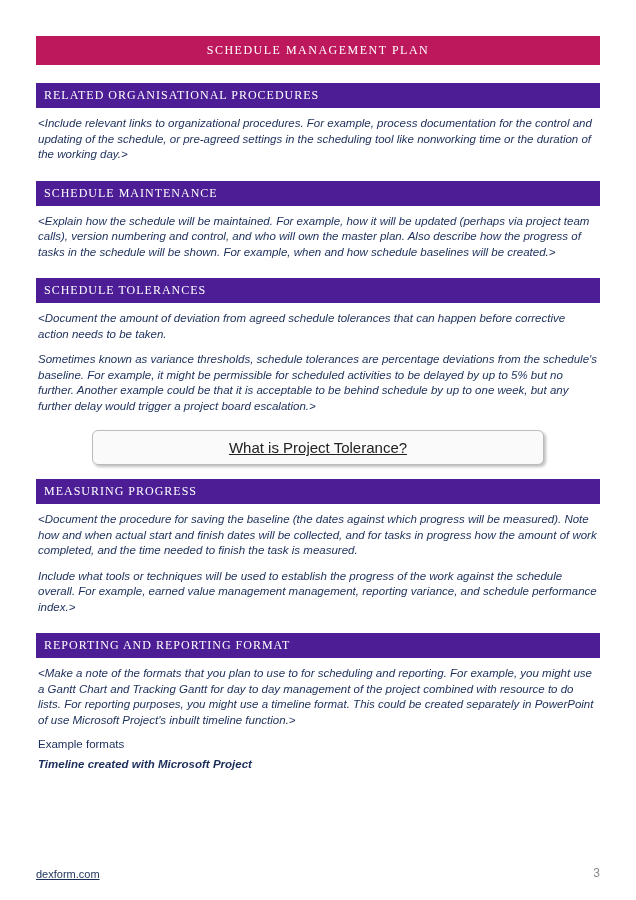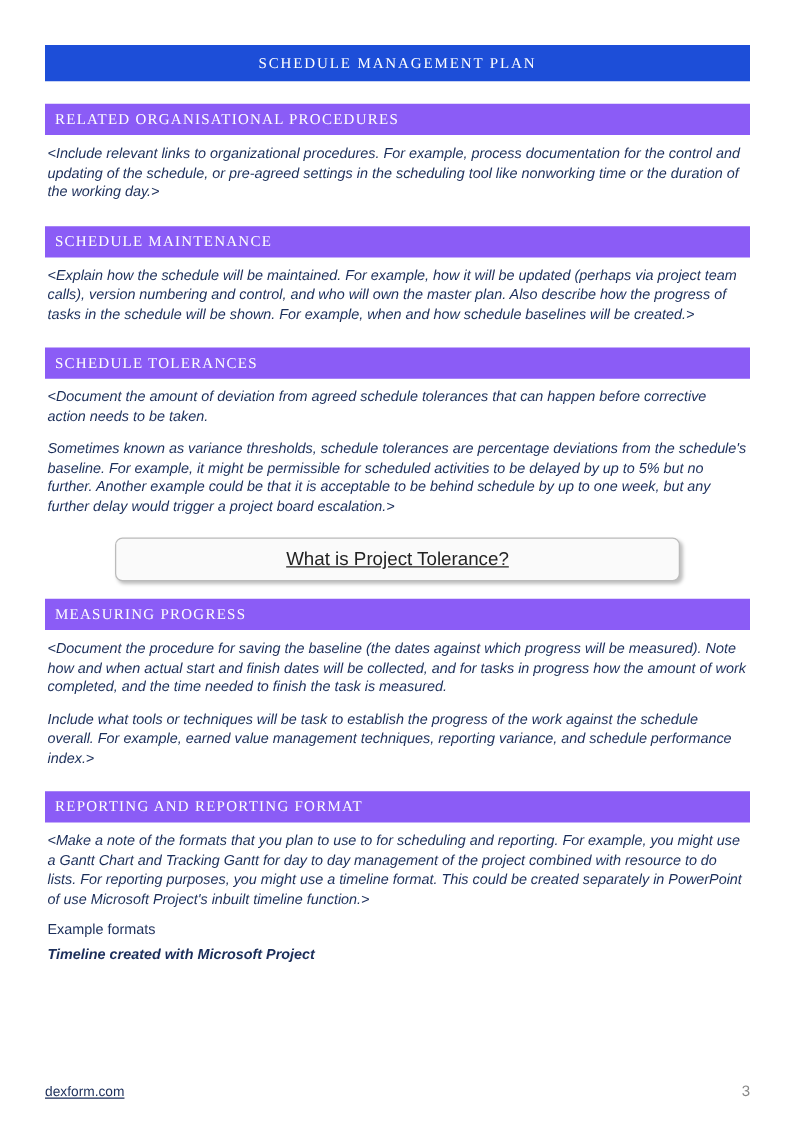--- a/index.html
+++ b/index.html
@@ -7,30 +7,30 @@
     width: 636px;
     height: 900px;
     background: #fff;
     font-family: Arial, Helvetica, sans-serif;
     font-size: 11.5px;
     color: #1b2e5a;
     padding: 36px 36px 20px 36px;
     position: relative;
   }
   .title-bar {
-    background: #1d4ed8;
+    background: #be185d;
     color: #fff;
     text-align: center;
     letter-spacing: 1.5px;
     font-size: 12px;
     padding: 7px 0;
     font-family: "Times New Roman", serif;
   }
   .section-bar {
-    background: #8b5cf6;
+    background: #4c1d95;
     color: #fff;
     text-align: left;
     letter-spacing: 1px;
     font-size: 12px;
     padding: 5px 8px;
     font-family: "Times New Roman", serif;
     margin-top: 18px;
   }
   .body-text {
     font-style: italic;
@@ -108,21 +108,21 @@
 <p class="body-text">
   <span>Sometimes known as variance thresholds, </span><span class="link">schedule</span><span> tolerances are percentage deviations from the schedule's </span><span class="link">baseline</span><span>. For example, it might be permissible for scheduled activities to be delayed by up to 5% but no further. Another example could be that it is acceptable to be behind </span><span class="link">schedule</span><span> by up to one week, but any further delay would trigger a </span><span class="link">project board</span><span> escalation.&gt;</span>
 </p>
 <div class="callout">What is Project Tolerance?</div>
 
 <div class="section-bar" style="margin-top:4px">MEASURING PROGRESS</div>
 <p class="body-text">
   <span>&lt;Document the procedure for saving the </span><span class="link">baseline</span><span> (the dates against which progress will be measured). Note how and when actual start and finish dates will be collected, and for tasks in progress how the amount of work completed, and the time needed to finish the task is measured.</span>
 </p>
 <p class="body-text">
-  <span>Include what tools or techniques will be task to establish the progress of the work against the </span><span class="link">schedule</span><span> overall. For example, </span><span class="link">earned value management</span><span> techniques, </span><span class="link">reporting variance</span><span>, and </span><span class="link">schedule performance index</span><span>.&gt;</span>
+  <span>Include what tools or techniques will be used to establish the progress of the work against the </span><span class="link">schedule</span><span> overall. For example, </span><span class="link">earned value management</span><span> management, </span><span class="link">reporting variance</span><span>, and </span><span class="link">schedule performance index</span><span>.&gt;</span>
 </p>
 
 <div class="section-bar">REPORTING AND REPORTING FORMAT</div>
 <p class="body-text">
   <span>&lt;Make a note of the formats that you plan to use to for </span><span class="link">scheduling</span><span> and reporting. For example, you might use a </span><span class="link">Gantt Chart</span><span> and Tracking Gantt for day to day management of the project combined with </span><span class="link">resource</span><span> to do lists. For reporting purposes, you might use a timeline format. This could be created separately in PowerPoint of use </span><span class="link">Microsoft Project's</span><span> inbuilt timeline function.&gt;</span>
 </p>
 <p class="subhead">Example formats</p>
 <p class="bold-italic">Timeline created with Microsoft Project</p>
 
 <div class="footer">

